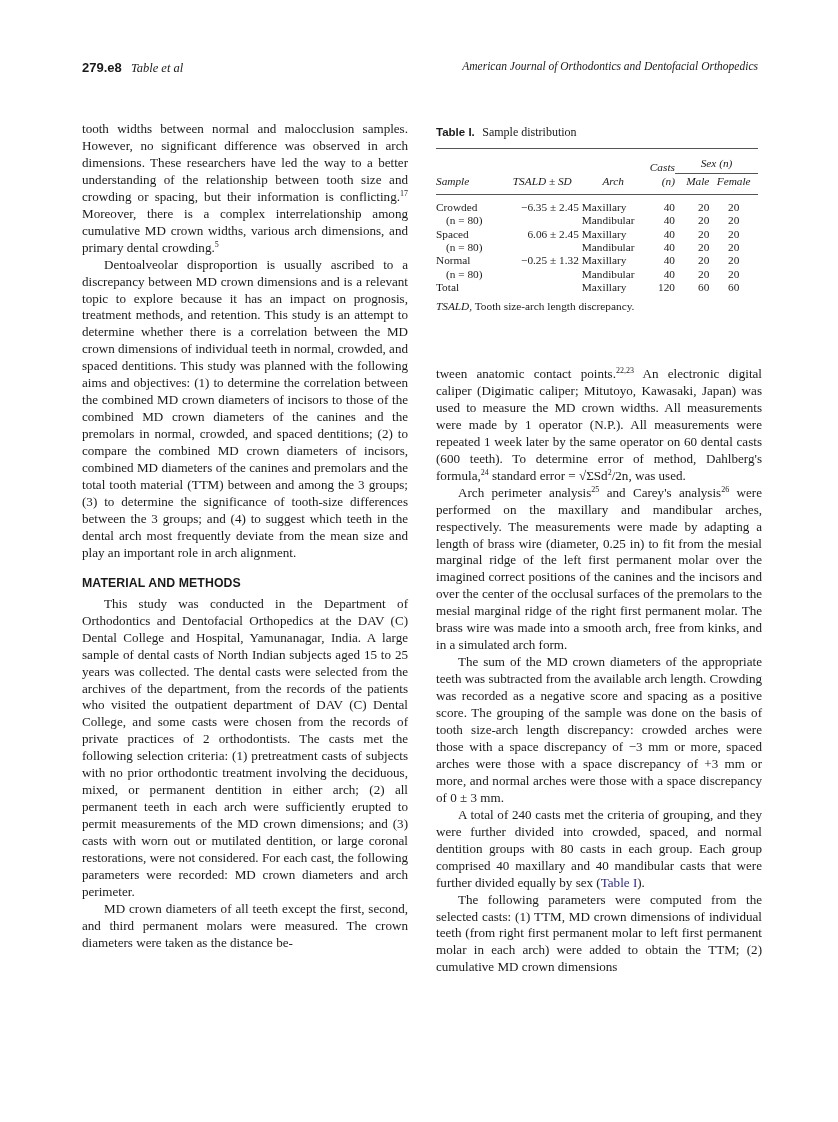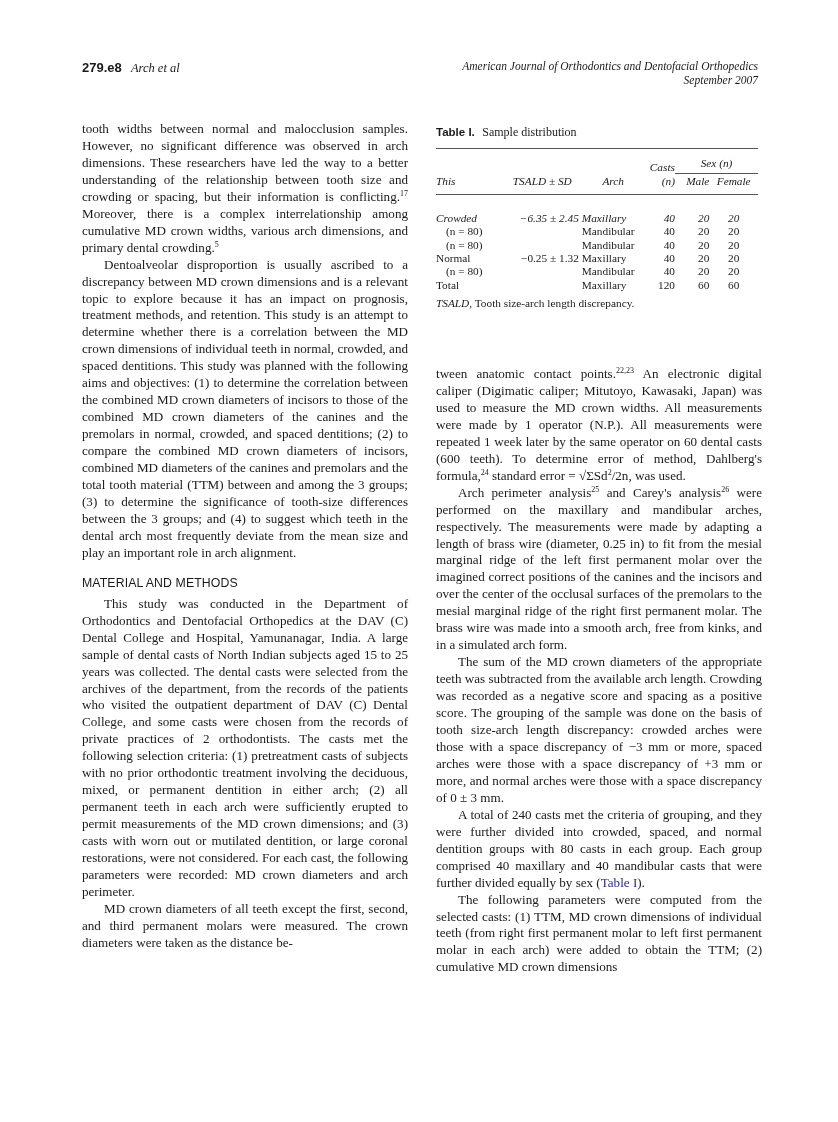--- a/index.html
+++ b/index.html
@@ -28,21 +28,21 @@
       font-size: 13.1px; line-height: 16.95px;
       text-align: justify;
     }
     .col-left { left: 82px; top: 121px; }
     .col-right { left: 436px; top: 366px; }
     .col p { text-indent: 0; }
     .col p.ind { text-indent: 22px; }
     sup { font-size: 8px; line-height: 0; vertical-align: 5px; }
     .section-head {
       font-family: "Liberation Sans", "DejaVu Sans", sans-serif;
-      font-weight: normal; font-size: 12.3px; letter-spacing: 0.1px;
+      font-weight: bold; font-size: 12.3px; letter-spacing: 0.1px;
       margin-top: 13px; margin-bottom: 4px; text-align: left;
     }
     .link { color: #2b2b8c; }
 
     
     .table-wrap {
       position: absolute; left: 436px; top: 124px; width: 322px;
     }
     .table-title { font-size: 14px; margin-bottom: 8px; white-space: nowrap; }
     .table-title .lbl {
@@ -54,45 +54,44 @@
       width: 100%; border-collapse: collapse;
       font-size: 11.3px; line-height: 13.4px;
     }
     .rule-top { border-top: 1.5px solid #555; }
     th { font-weight: normal; font-style: italic; padding: 0; }
     td { padding: 0; white-space: nowrap; }
     .hdr-row1 th { padding-top: 8px; }
     .hdr-row2 th { padding-bottom: 5px; padding-top: 1px; }
     .hdr-bottom { border-bottom: 1.5px solid #555; }
     .sexline { border-bottom: 1px solid #555; }
-    .body-first td { padding-top: 17px; font-style: italic; }
+    .body-first td { padding-top: 6px; }
     .body-last td { padding-bottom: 5px; }
     .c-group { text-align: left; width: 64px; }
     .c-tsald { text-align: right; width: 80px; padding-right: 3px !important; }
     .c-arch { text-align: left; width: 62px; }
     .c-casts { text-align: right; width: 30px; }
     .c-male { text-align: right; width: 34px; }
     .c-female { text-align: center; width: 48px; }
     .table-bottom { border-bottom: 1.5px solid #555; }
     .foot {
       font-size: 11.3px; margin-top: 5px;
     }
     .foot i { font-style: italic; }
     .indent { padding-left: 10px !important; }
   </style>
 </head>
 <body>
 
 <div class="header-left">
   <span class="pg">279.e8</span>
-  <span class="auth">Arch et al</span>
+  <span class="auth">Table et al</span>
 </div>
 <div class="header-right">
   <div>American Journal of Orthodontics and Dentofacial Orthopedics</div>
-  <div>September 2007</div>
 </div>
 
 <div class="col col-left">
   <p><span>tooth widths between normal and malocclusion samples. However, no significant difference was observed in arch dimensions. These researchers have led the way to a better understanding of the relationship between tooth size and crowding or spacing, but their information is conflicting.</span><sup>17</sup><span> Moreover, there is a complex interrelationship among cumulative MD crown widths, various arch dimensions, and primary dental crowding.</span><sup>5</sup></p>
   <p class="ind">Dentoalveolar disproportion is usually ascribed to a discrepancy between MD crown dimensions and is a relevant topic to explore because it has an impact on prognosis, treatment methods, and retention. This study is an attempt to determine whether there is a correlation between the MD crown dimensions of individual teeth in normal, crowded, and spaced dentitions. This study was planned with the following aims and objectives: (1) to determine the correlation between the combined MD crown diameters of incisors to those of the combined MD crown diameters of the canines and the premolars in normal, crowded, and spaced dentitions; (2) to compare the combined MD crown diameters of incisors, combined MD diameters of the canines and premolars and the total tooth material (TTM) between and among the 3 groups; (3) to determine the significance of tooth-size differences between the 3 groups; and (4) to suggest which teeth in the dental arch most frequently deviate from the mean size and play an important role in arch alignment.</p>
   <div class="section-head">MATERIAL AND METHODS</div>
   <p class="ind">This study was conducted in the Department of Orthodontics and Dentofacial Orthopedics at the DAV (C) Dental College and Hospital, Yamunanagar, India. A large sample of dental casts of North Indian subjects aged 15 to 25 years was collected. The dental casts were selected from the archives of the department, from the records of the patients who visited the outpatient department of DAV (C) Dental College, and some casts were chosen from the records of private practices of 2 orthodontists. The casts met the following selection criteria: (1) pretreatment casts of subjects with no prior orthodontic treatment involving the deciduous, mixed, or permanent dentition in either arch; (2) all permanent teeth in each arch were sufficiently erupted to permit measurements of the MD crown dimensions; and (3) casts with worn out or mutilated dentition, or large coronal restorations, were not considered. For each cast, the following parameters were recorded: MD crown diameters and arch perimeter.</p>
   <p class="ind">MD crown diameters of all teeth except the first, second, and third permanent molars were measured. The crown diameters were taken as the distance be-</p>
 </div>
 
@@ -104,41 +103,49 @@
   <table>
     <thead>
       <tr class="rule-top hdr-row1">
         <th class="c-group" rowspan="1"></th>
         <th class="c-tsald"></th>
         <th class="c-arch"></th>
         <th class="c-casts" style="vertical-align:bottom;" rowspan="1">Casts</th>
         <th class="sexline" colspan="2" style="text-align:center;padding-bottom:3px;">Sex (n)</th>
       </tr>
       <tr class="hdr-row2 hdr-bottom">
-        <th class="c-group">This</th>
+        <th class="c-group">Sample</th>
         <th class="c-tsald" style="text-align:left;padding-left:12px;">TSALD ± SD</th>
         <th class="c-arch" style="text-align:center;">Arch</th>
         <th class="c-casts">(n)</th>
         <th class="c-male">Male</th>
         <th class="c-female">Female</th>
       </tr>
     </thead>
     <tbody>
       <tr class="body-first">
         <td class="c-group">Crowded</td>
         <td class="c-tsald">−6.35 ± 2.45</td>
         <td class="c-arch">Maxillary</td>
         <td class="c-casts">40</td>
         <td class="c-male">20</td>
         <td class="c-female">20</td>
       </tr>
       <tr>
         <td class="c-group indent">(n = 80)</td>
         <td class="c-tsald"></td>
         <td class="c-arch">Mandibular</td>
+        <td class="c-casts">40</td>
+        <td class="c-male">20</td>
+        <td class="c-female">20</td>
+      </tr>
+      <tr>
+        <td class="c-group">Spaced</td>
+        <td class="c-tsald">6.06 ± 2.45</td>
+        <td class="c-arch">Maxillary</td>
         <td class="c-casts">40</td>
         <td class="c-male">20</td>
         <td class="c-female">20</td>
       </tr>
       <tr>
         <td class="c-group indent">(n = 80)</td>
         <td class="c-tsald"></td>
         <td class="c-arch">Mandibular</td>
         <td class="c-casts">40</td>
         <td class="c-male">20</td>

